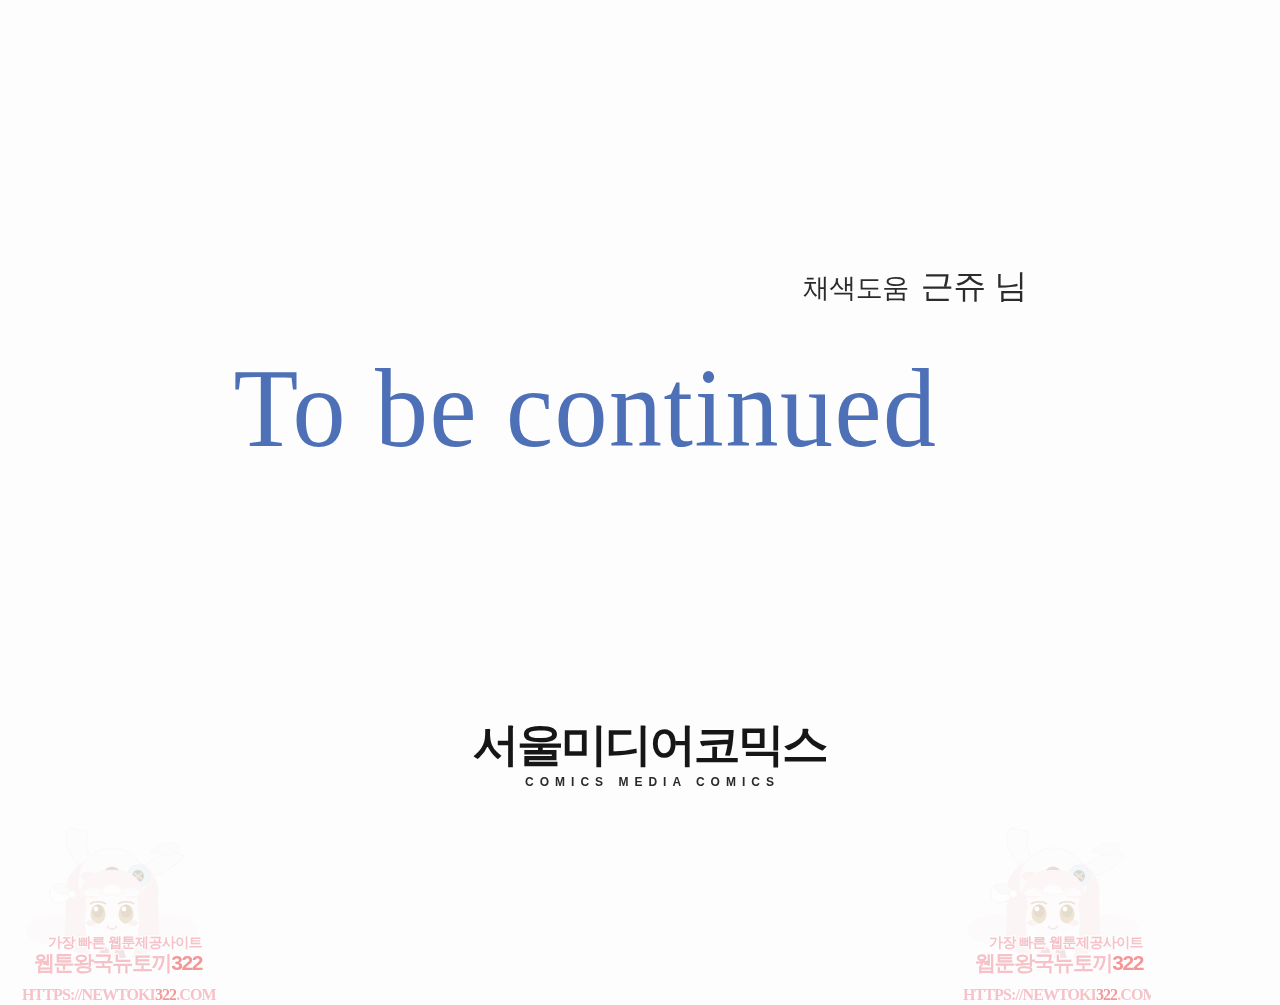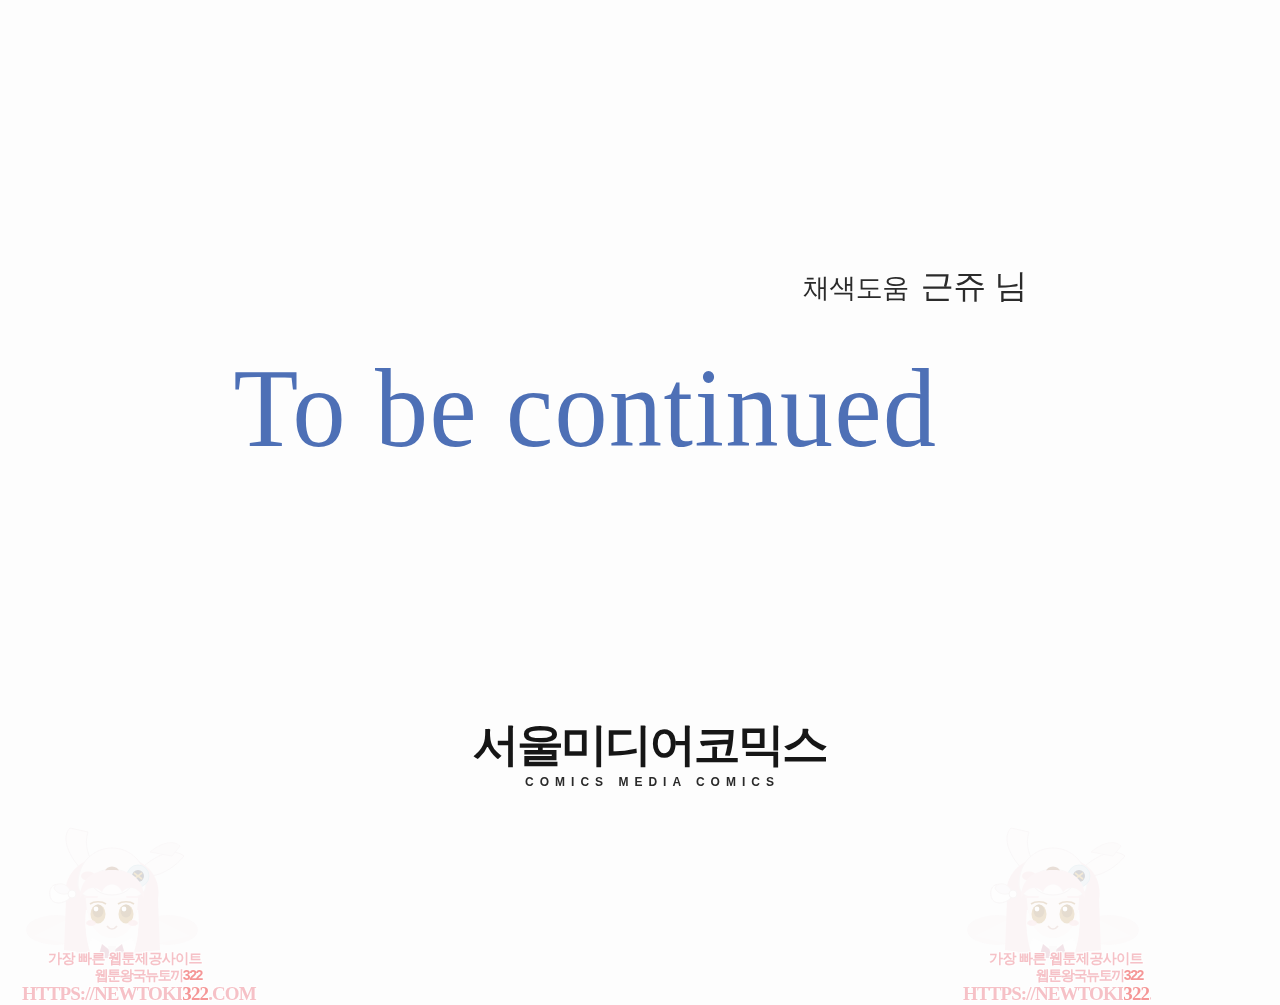--- a/index.html
+++ b/index.html
@@ -139,23 +139,23 @@
       -1px  0   0 #ffffff,
        0    1px 0 #ffffff,
        0   -1px 0 #ffffff,
        1px  1px 0 #ffffff,
       -1px  1px 0 #ffffff,
        1px -1px 0 #ffffff,
       -1px -1px 0 #ffffff;
     text-align: right;
   }
   .wm-line-1 { font-size:14px; letter-spacing:-0.6px; margin-bottom:3px; }
-  .wm-line-2 { font-size:14px; letter-spacing:-1.4px; margin-bottom:2px; }
+  .wm-line-2 { font-size:21px; letter-spacing:-1.4px; margin-bottom:14px; }
   .wm-line-3 {
-    font-size:19px;
+    font-size:16px;
     letter-spacing:-0.9px;
     font-family:"Liberation Serif", serif;
   }
   .wm-accent { color:#ef3b3b; }
 </style>
 </head>
 <body>
 
 <div id="page">
 

